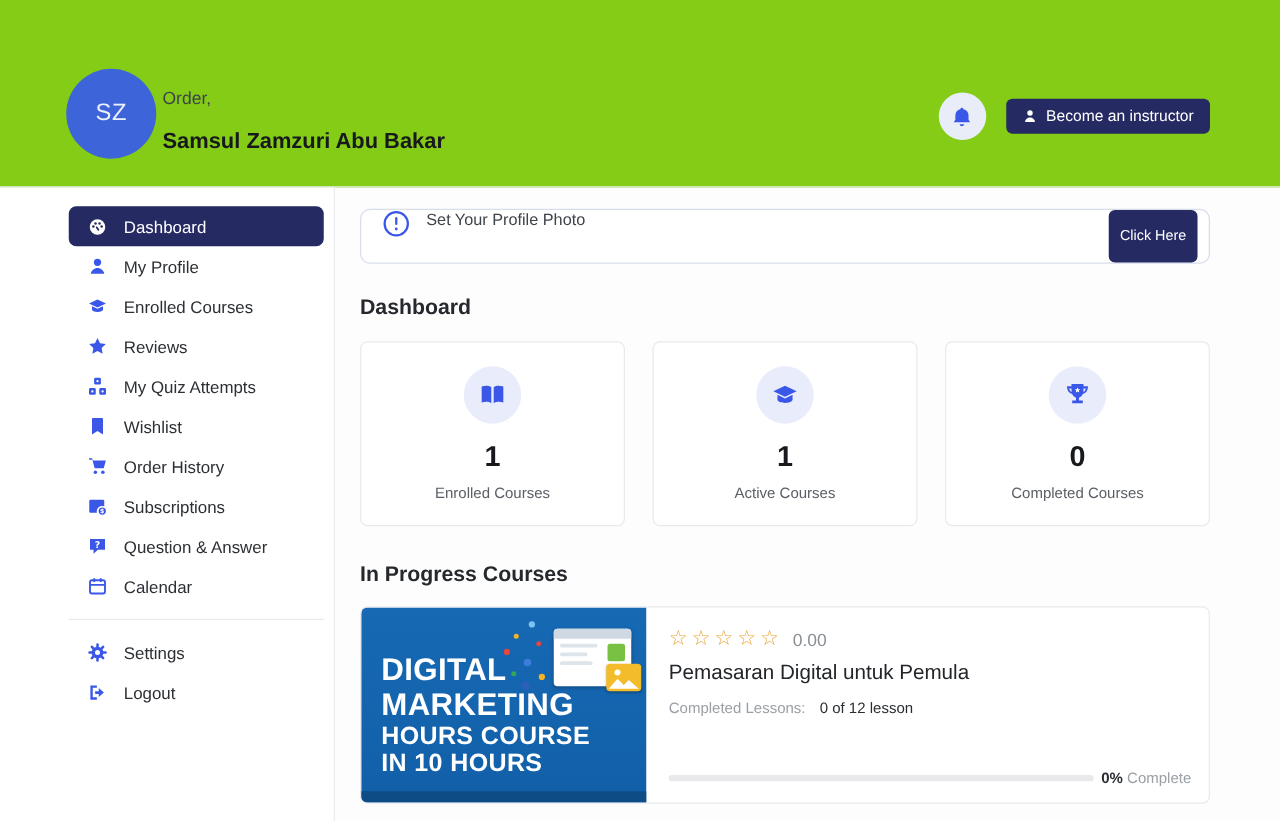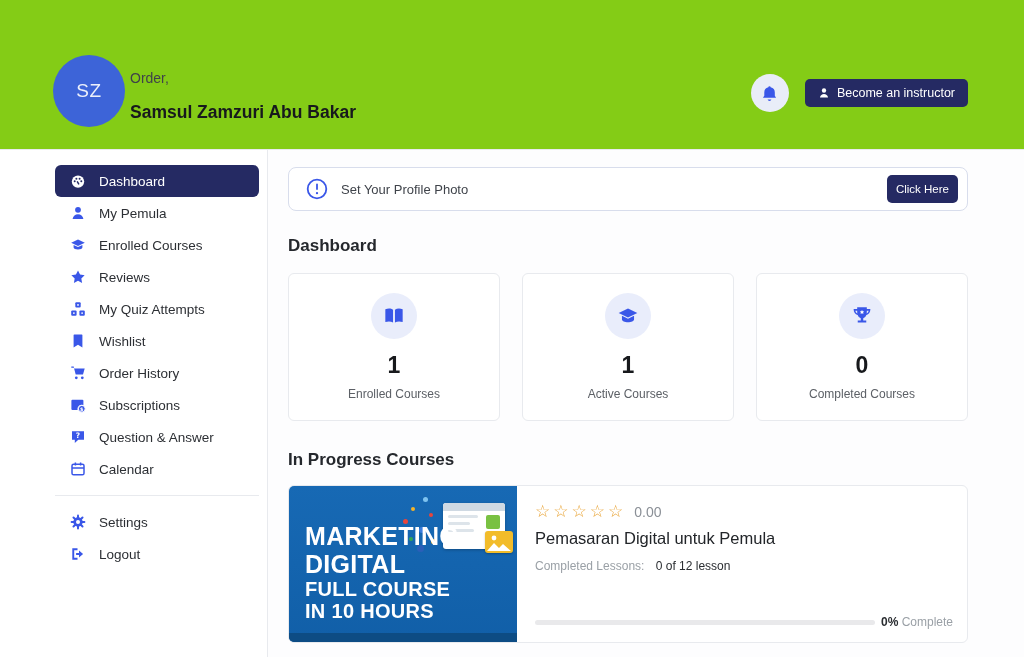--- a/index.html
+++ b/index.html
@@ -32,21 +32,21 @@
   .nav{margin:15px 8px 0 55px;}
   .nav-item{display:flex;align-items:center;gap:13px;height:32px;padding:0 10px 0 15px;border-radius:6px;font-size:13.5px;color:#2c2f34;cursor:pointer;}
   .nav-item .ic{width:16px;height:16px;flex:0 0 16px;color:var(--blue);display:flex;}
   .nav-item.active{background:var(--navy);color:#fff;}
   .nav-item.active .ic{color:#fff;}
   .nav-divider{border:none;border-top:1px solid var(--border);margin:10px 0 10px 0;}
   svg{display:block;}
 
   
   .main{position:absolute;left:288px;top:150px;width:680px;}
-  .alert{margin-top:17px;height:44px;border:1px solid #d8ddec;border-radius:8px;background:#fff;display:flex;align-items:center;padding:0 9px 0 17px;}
+  .alert{margin-top:17px;height:44px;border:1px solid #d8ddec;border-radius:8px;background:#fff;display:flex;padding:0 9px 0 17px;}
   .alert-text{font-size:13px;color:#3f434a;margin-left:13px;}
   .alert-btn{margin-left:auto;background:var(--navy);color:#fff;border:none;border-radius:5px;font-size:11.5px;padding:8px 9px;cursor:pointer;font-family:inherit;}
   .section-title{margin-top:25px;font-size:17px;font-weight:600;color:#25282d;}
   .stats{margin-top:17px;display:flex;gap:22px;}
   .stat-card{flex:1;height:148px;background:#fff;border:1px solid var(--border);border-radius:6px;display:flex;flex-direction:column;align-items:center;justify-content:center;}
   .stat-icon{width:46px;height:46px;border-radius:50%;background:var(--icon-circle);display:flex;align-items:center;justify-content:center;color:var(--blue);}
   .stat-value{margin-top:13px;font-size:23px;font-weight:700;color:#17191c;}
   .stat-label{margin-top:8px;font-size:12px;color:#5c6066;}
   .progress-title{margin-top:29px;font-size:17px;font-weight:600;color:#25282d;}
 
@@ -127,21 +127,21 @@
 
     <div class="nav-item">
       <span class="ic">
         <svg width="16" height="16" viewBox="0 0 16 16">
             <g fill="currentColor">
               <circle cx="8" cy="4.8" r="2.9"></circle>
               <path d="M2.6 14c.5-2.8 2.7-4.7 5.4-4.7s4.9 1.9 5.4 4.7z"></path>
             </g>
           </svg>
       </span>
-      <span>My Pemula</span>
+      <span>My Profile</span>
     </div>
 
     <div class="nav-item">
       <span class="ic">
         <svg width="16" height="16" viewBox="0 0 16 16">
             <g fill="currentColor">
               <path d="M8 2.6L1.2 5.8 8 9l6.8-3.2z"></path>
               <path d="M3.6 7.9v2.7c0 1.1 2 2 4.4 2s4.4-.9 4.4-2V7.9L8 10z"></path>
             </g>
           </svg>
@@ -341,23 +341,23 @@
           <div class="browser-green"></div>
           <div class="img-icon">
             <svg width="28" height="22" viewBox="0 0 28 22">
                 <circle cx="9" cy="7" r="2.4" fill="#fff"></circle>
                 <path fill="#fff" d="M2 20l7-8 5 5 4-4 8 7z"></path>
               </svg>
           </div>
         </div>
       </div>
       <div class="thumb-text">
+        <div class="thumb-line-lg">DIGITAL</div>
         <div class="thumb-line-lg">MARKETING</div>
-        <div class="thumb-line-lg">DIGITAL</div>
-        <div class="thumb-line-sm">FULL COURSE</div>
+        <div class="thumb-line-sm">HOURS COURSE</div>
         <div class="thumb-line-sm">IN 10 HOURS</div>
       </div>
       <div class="thumb-strip"></div>
     </div>
 
     <div class="course-body">
       <div class="rating-row">
         <span class="stars">☆☆☆☆☆</span>
         <span class="rating-value">0.00</span>
       </div>

